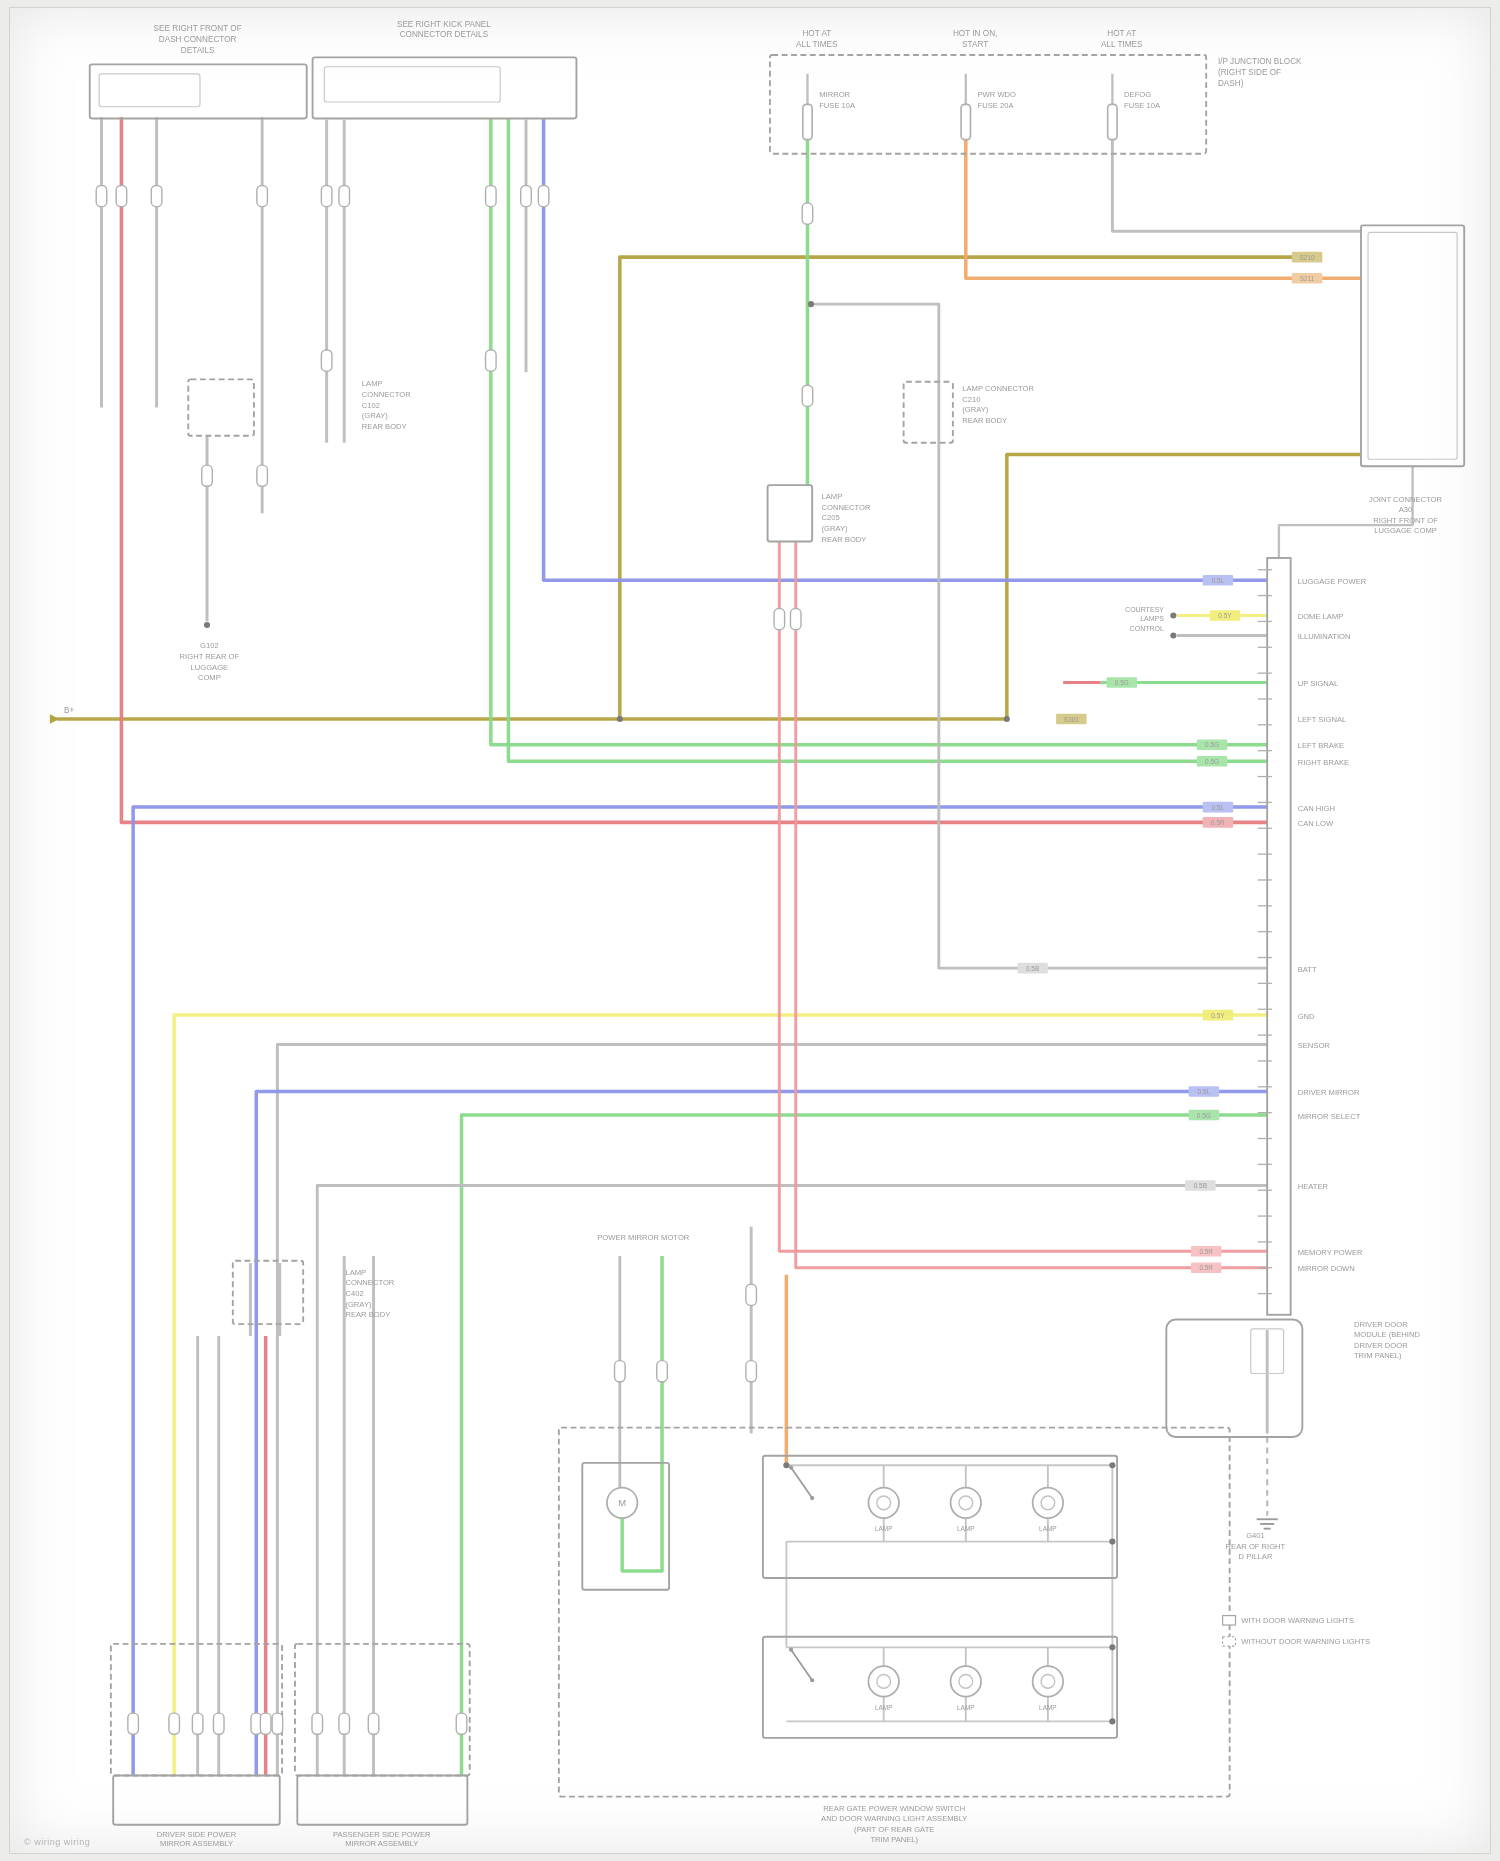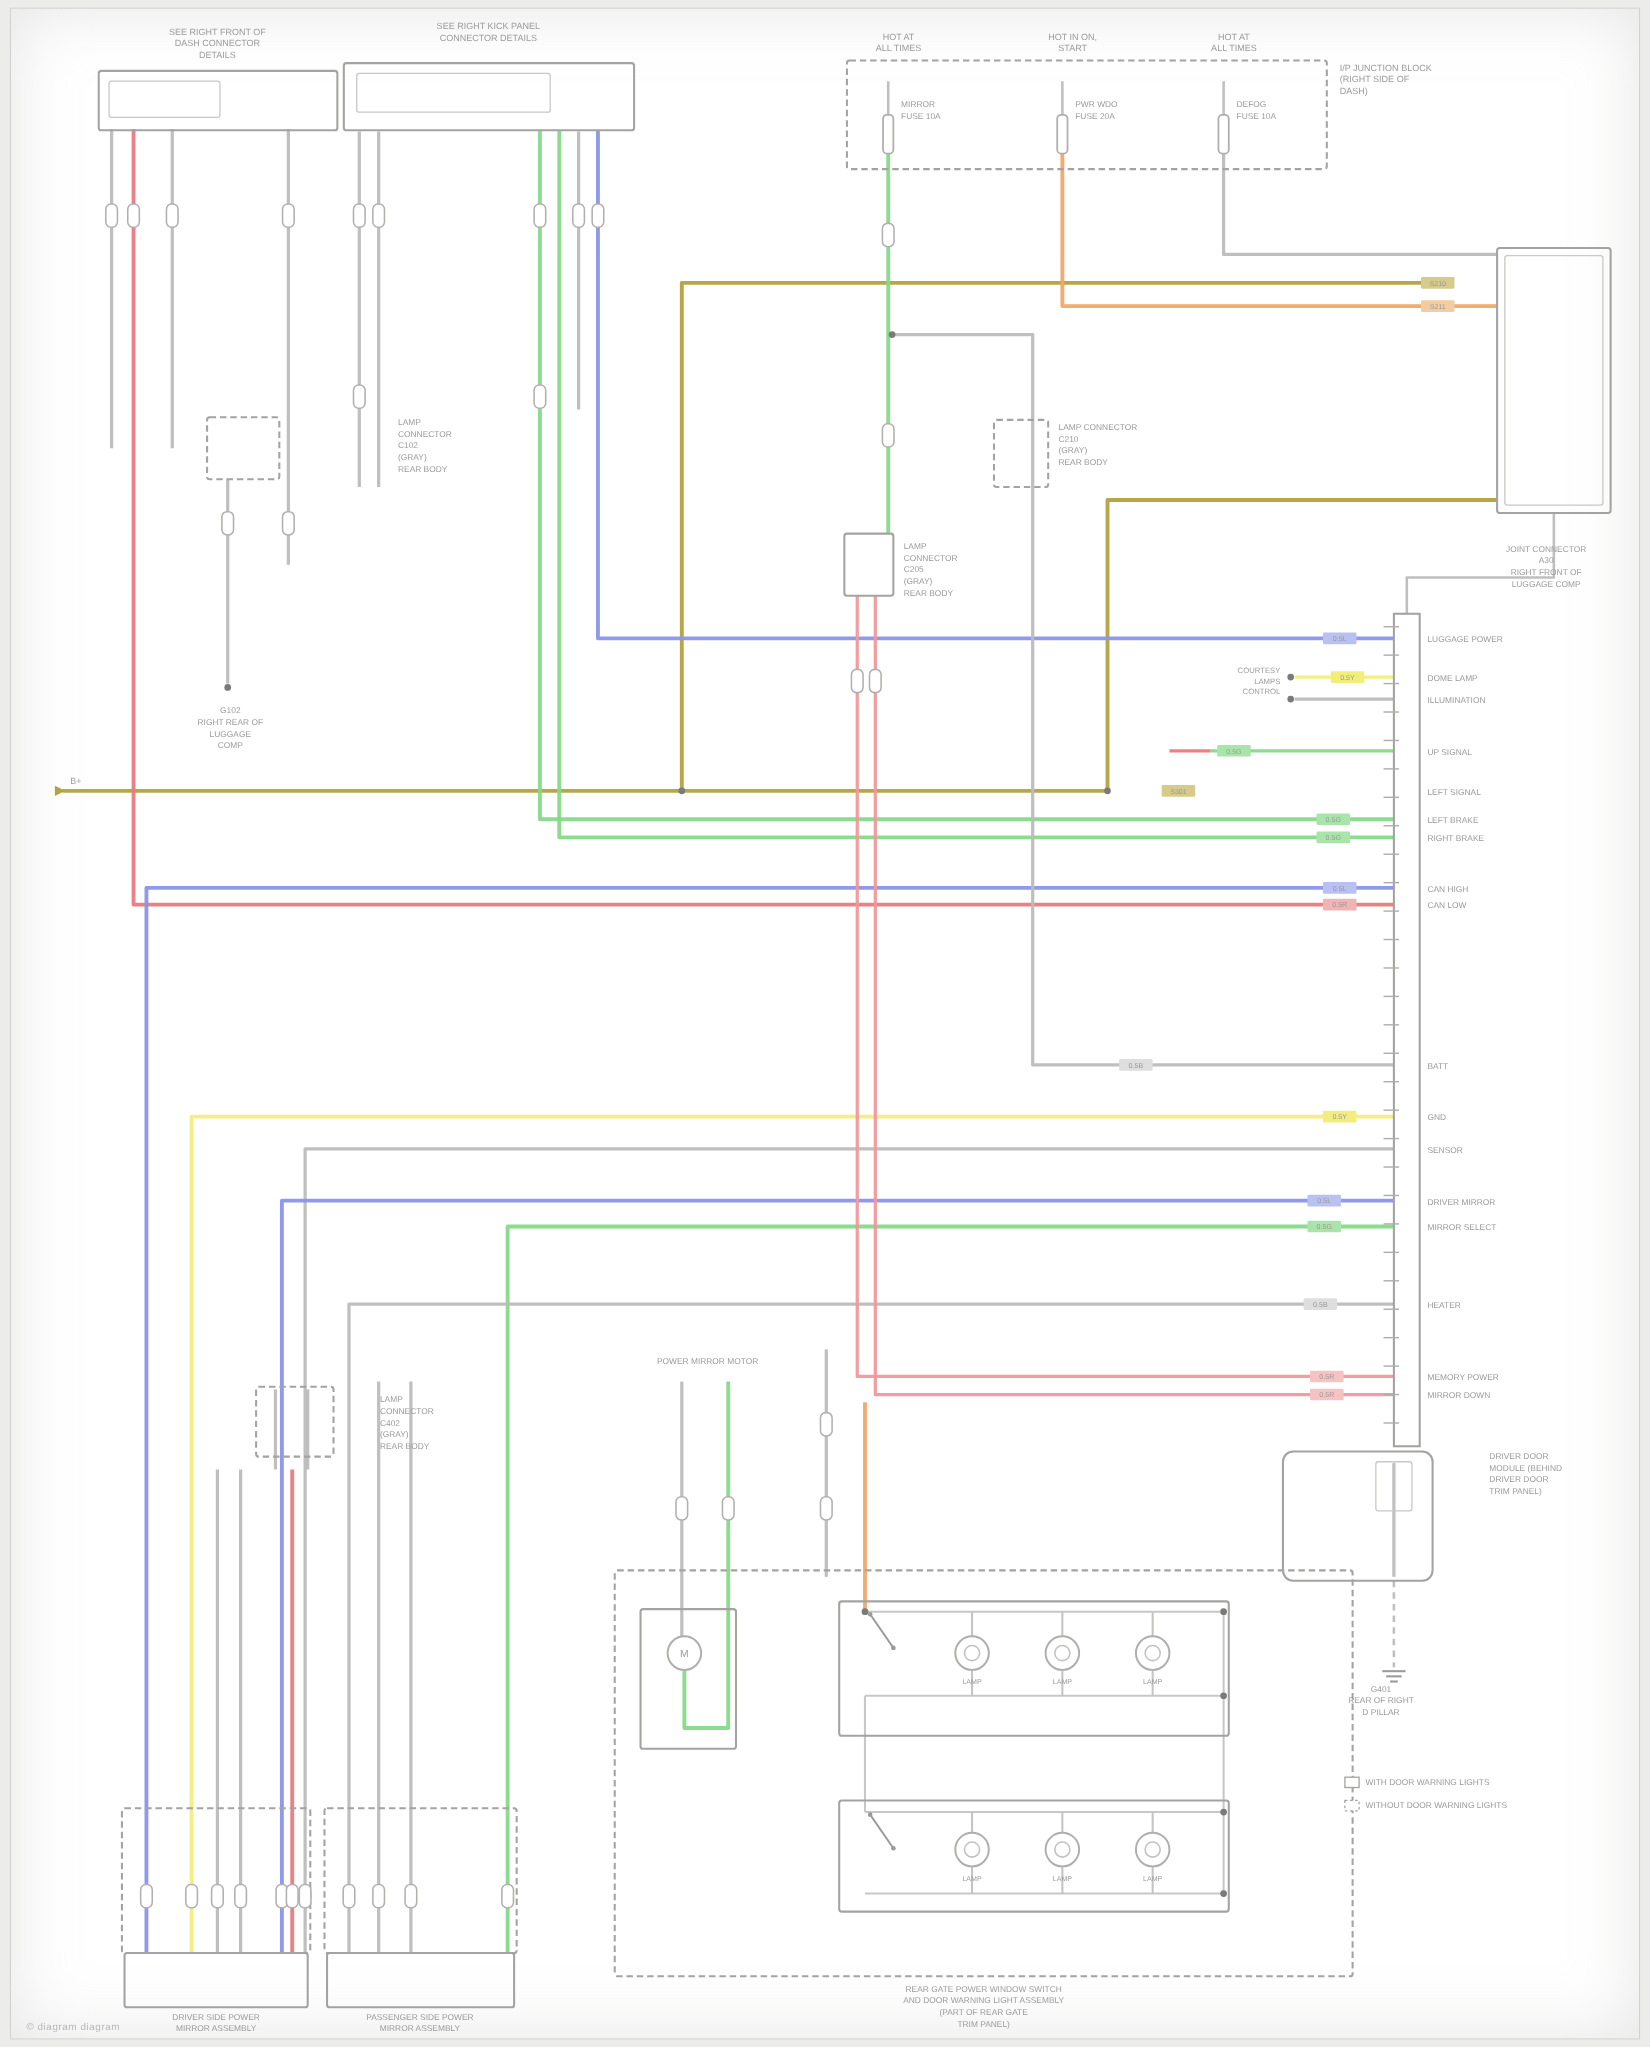--- a/index.html
+++ b/index.html
@@ -324,15 +324,15 @@
         <text x="1062" y="1302" font-size="6.5" text-anchor="middle" fill="#9a9a98">G401</text>
         <text x="1062" y="1311" font-size="6.5" text-anchor="middle" fill="#9a9a98">REAR OF RIGHT</text>
         <text x="1062" y="1320" font-size="6.5" text-anchor="middle" fill="#9a9a98">D PILLAR</text>
         <text x="1050" y="1374" font-size="6.5" text-anchor="start" fill="#9a9a98">WITH DOOR WARNING LIGHTS</text>
         <text x="1050" y="1392" font-size="6.5" text-anchor="start" fill="#9a9a98">WITHOUT DOOR WARNING LIGHTS</text>
         <text x="159" y="1556" font-size="6.5" text-anchor="middle" fill="#9a9a98">DRIVER SIDE POWER</text>
         <text x="159" y="1564" font-size="6.5" text-anchor="middle" fill="#9a9a98">MIRROR ASSEMBLY</text>
         <text x="317" y="1556" font-size="6.5" text-anchor="middle" fill="#9a9a98">PASSENGER SIDE POWER</text>
         <text x="317" y="1564" font-size="6.5" text-anchor="middle" fill="#9a9a98">MIRROR ASSEMBLY</text>
       </svg>
-    <span class="watermark">© diagram diagram</span>
+    <span class="watermark">© wiring wiring</span>
   </div>
 </div>
 
 </body></html>

